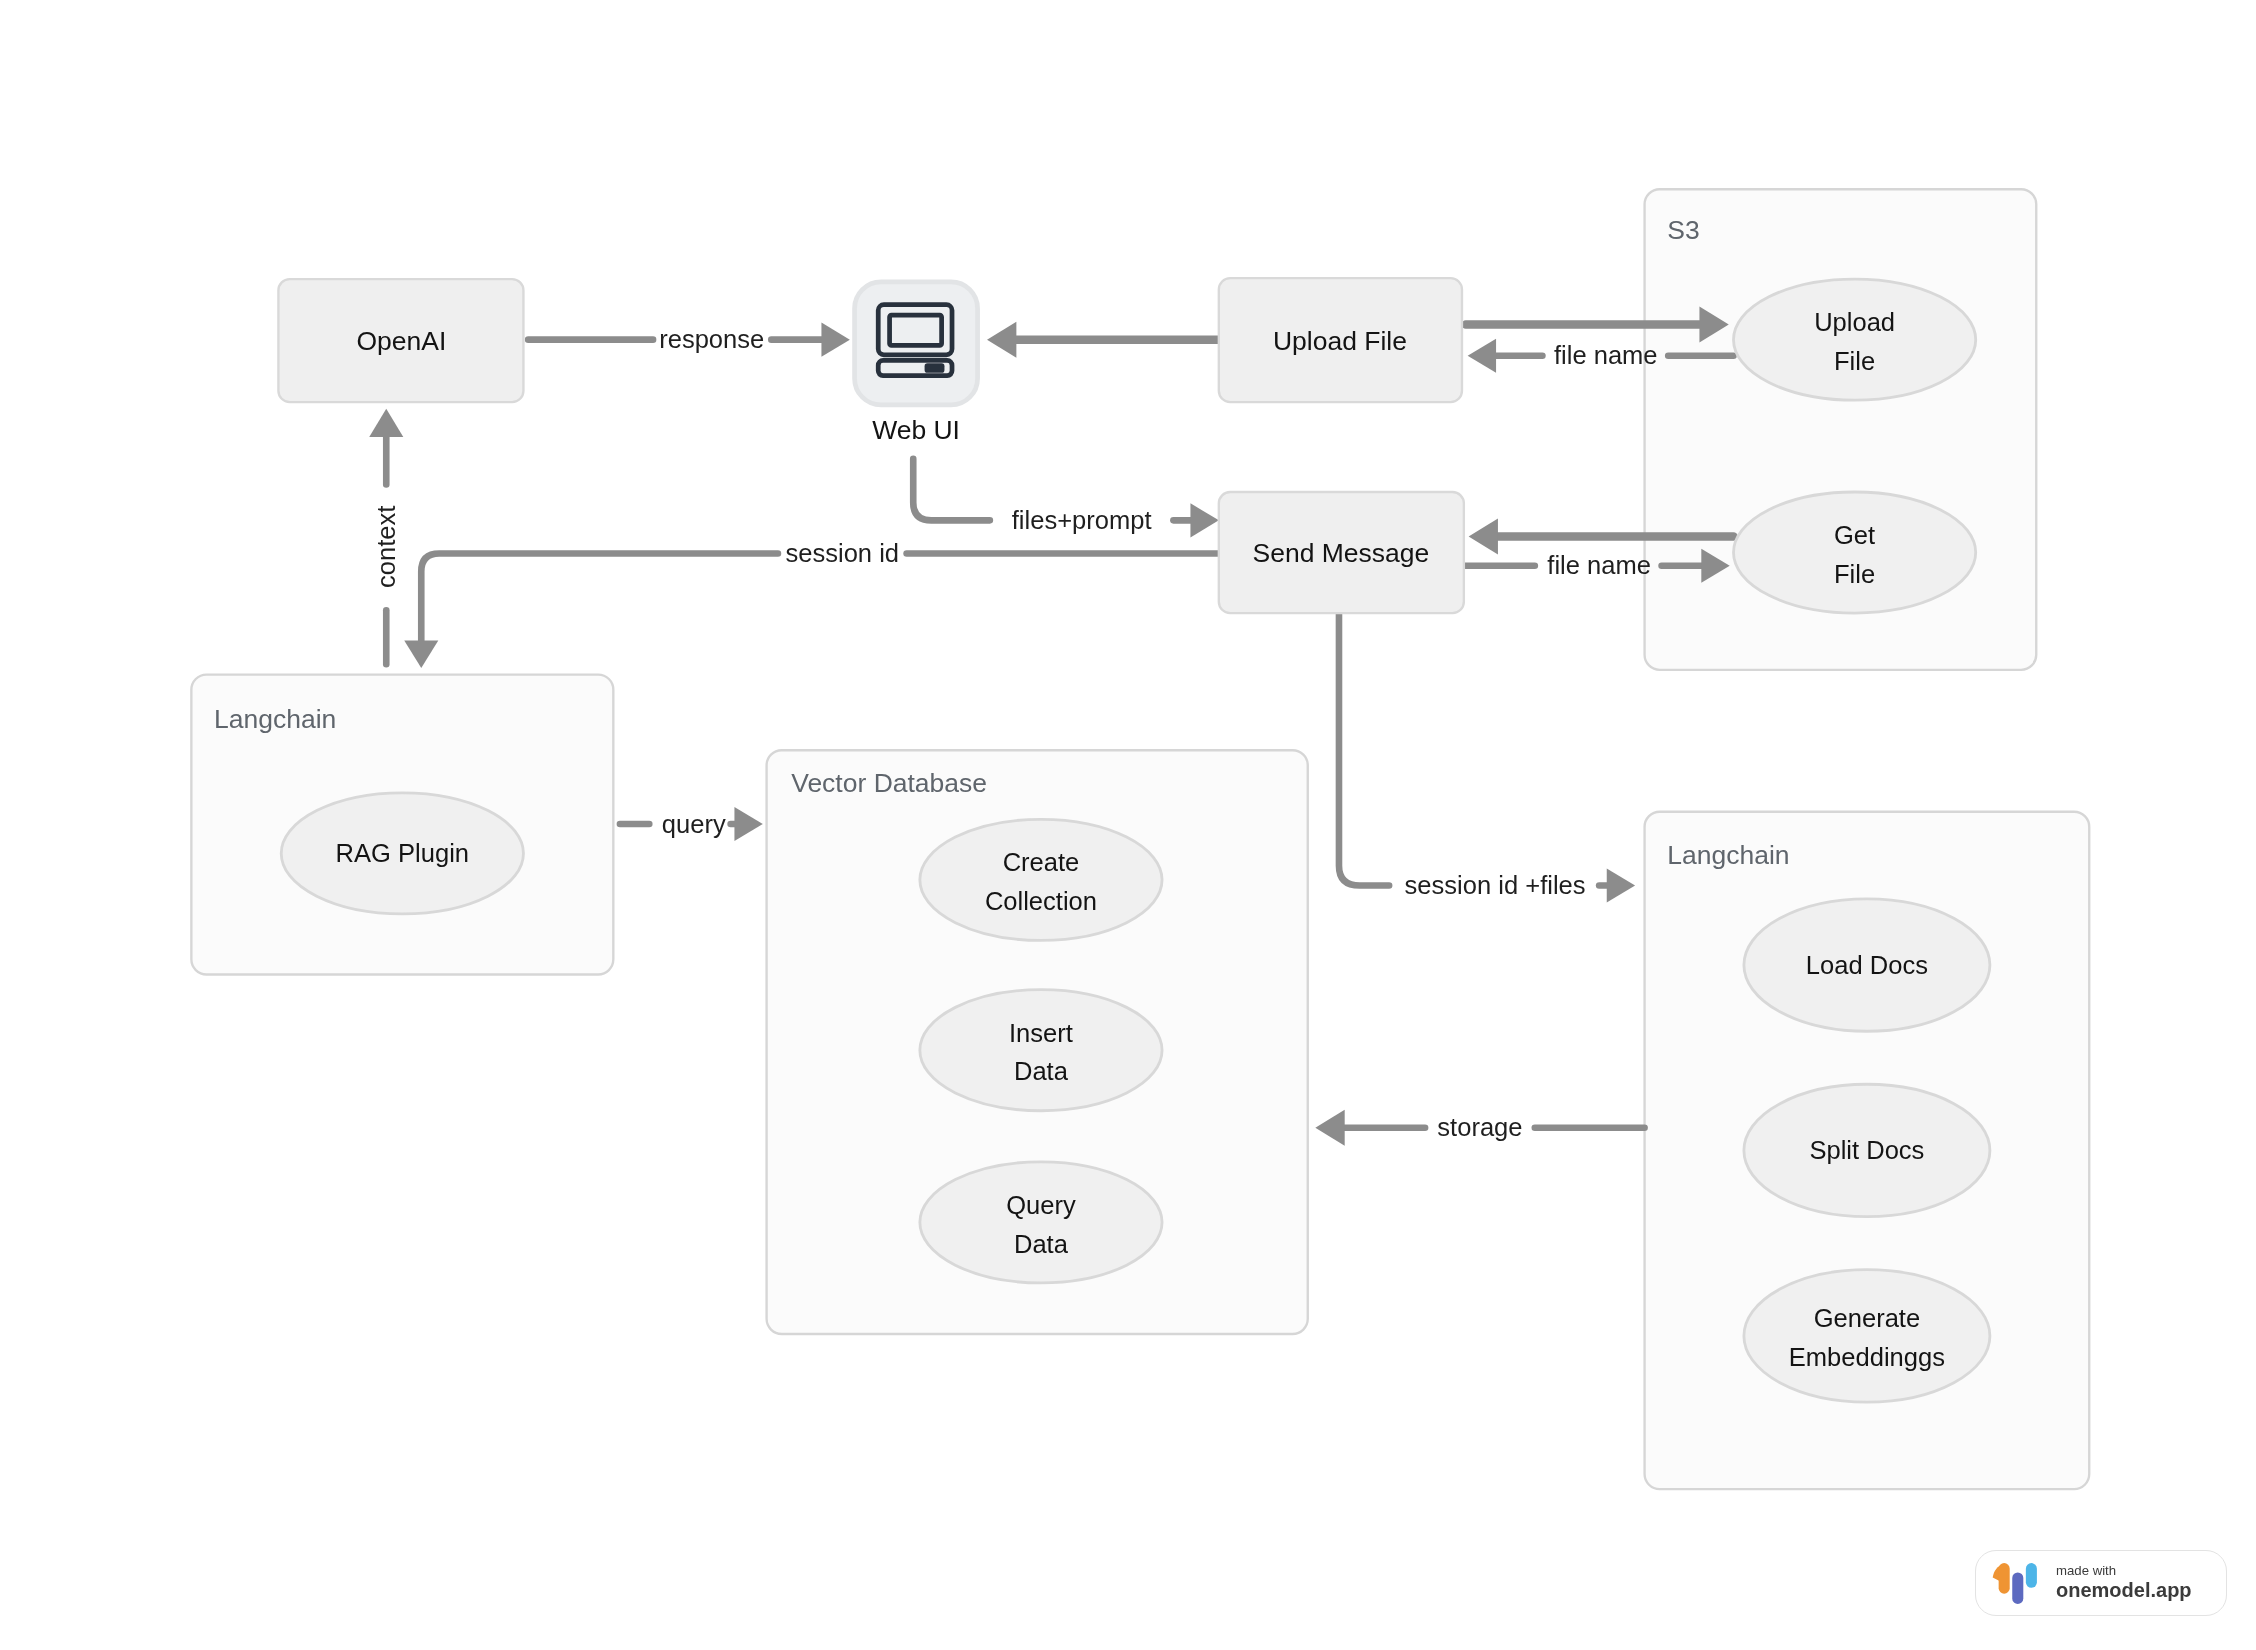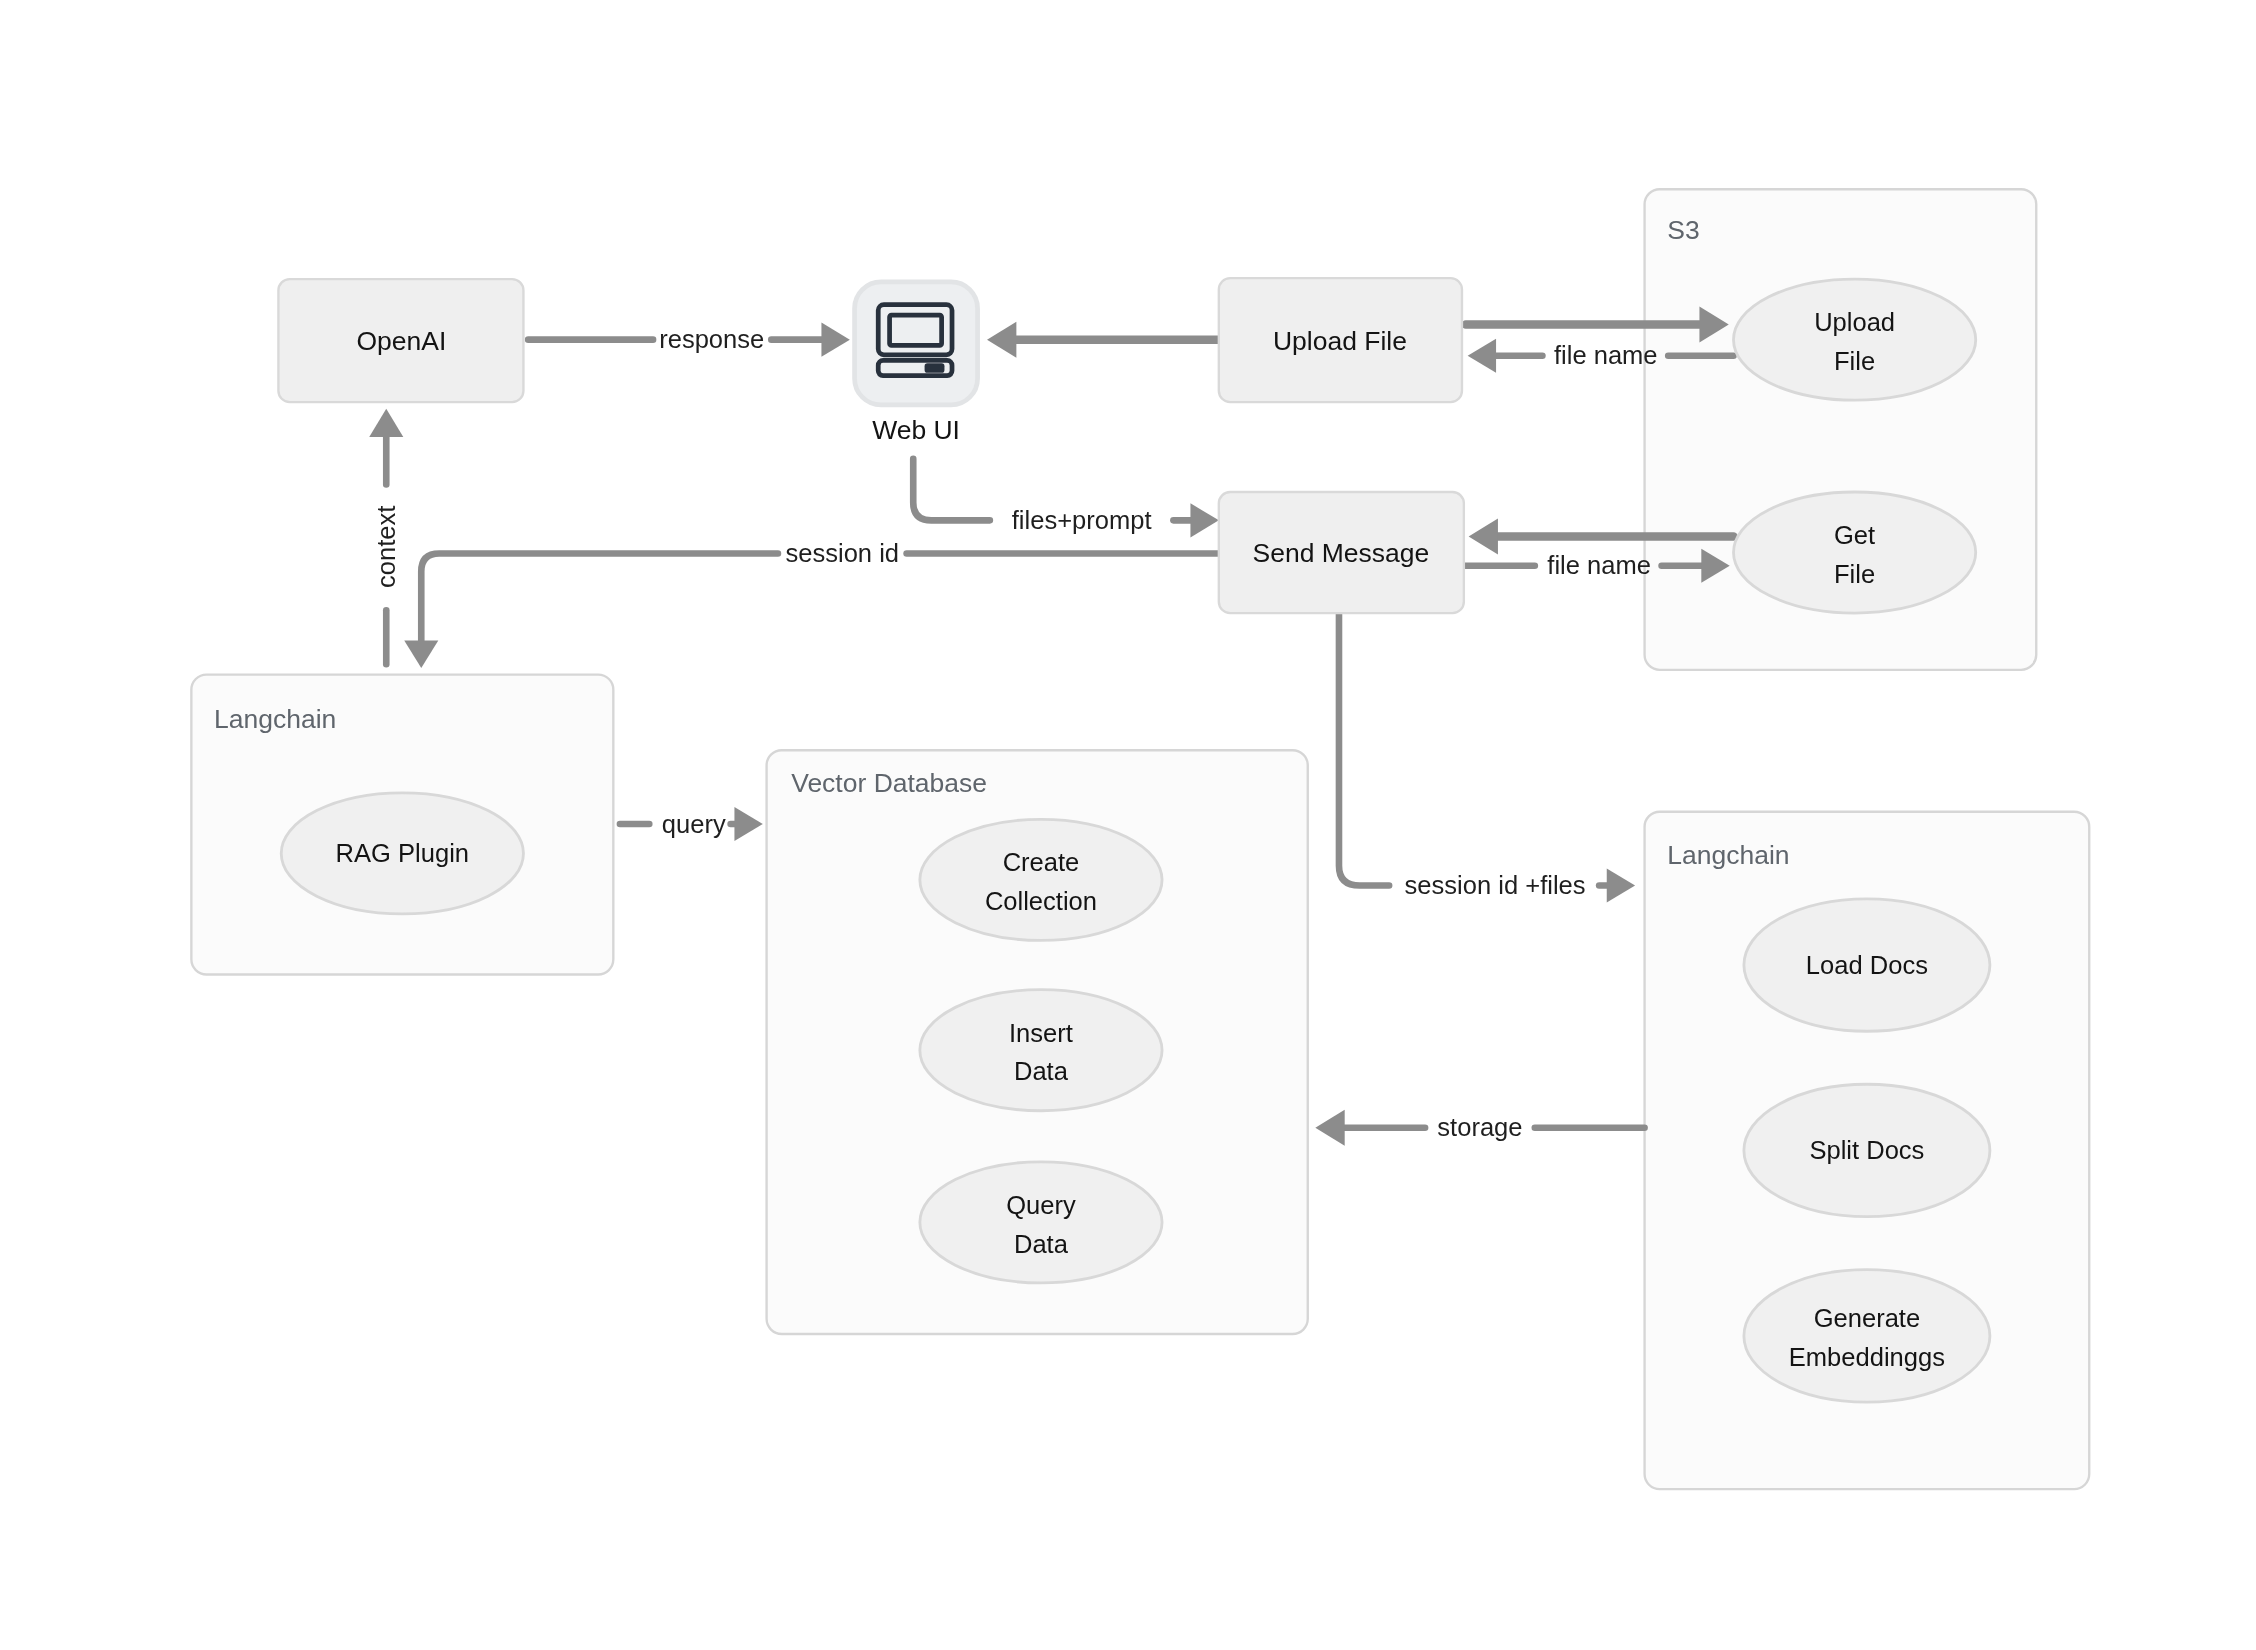--- a/index.html
+++ b/index.html
@@ -218,14 +218,26 @@
     <text class="op-label" x="1973" y="1225">Split Docs</text>
   </g>
 
   <g>
     <ellipse class="op-ellipse" cx="1973" cy="1412" rx="130" ry="70"></ellipse>
     <text class="op-label" x="1973" y="1403">Generate</text>
     <text class="op-label" x="1973" y="1444">Embeddinggs</text>
   </g>
 </svg>
 
+<div class="badge">
+  <svg width="51" height="47" viewBox="0 0 60 52">
+    <path d="M14,3 C8,5 3,11 2,19 L10,23 L14,16 Z" fill="#EF9433"></path>
+    <rect x="9" y="2" width="13" height="36" rx="6.5" fill="#EF9433"></rect>
+    <rect x="25" y="13" width="13" height="37" rx="6.5" fill="#5D6AC0"></rect>
+    <rect x="41" y="2" width="13" height="29" rx="6.5" fill="#4DB5E8"></rect>
+  </svg>
+  <div class="badge-text">
+    <span class="badge-madewith">made with</span>
+    <span class="badge-brand">onemodel.app</span>
+  </div>
 </div>
+</div>
 
 
 </body></html>

